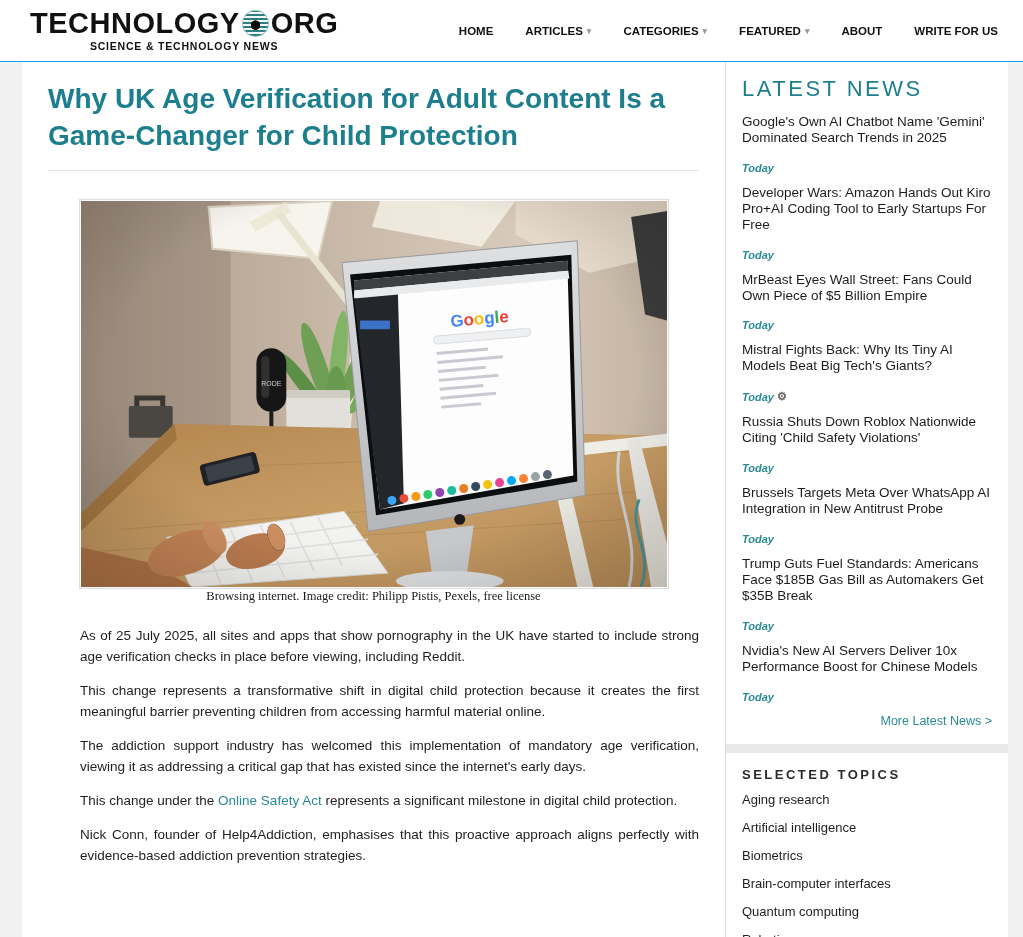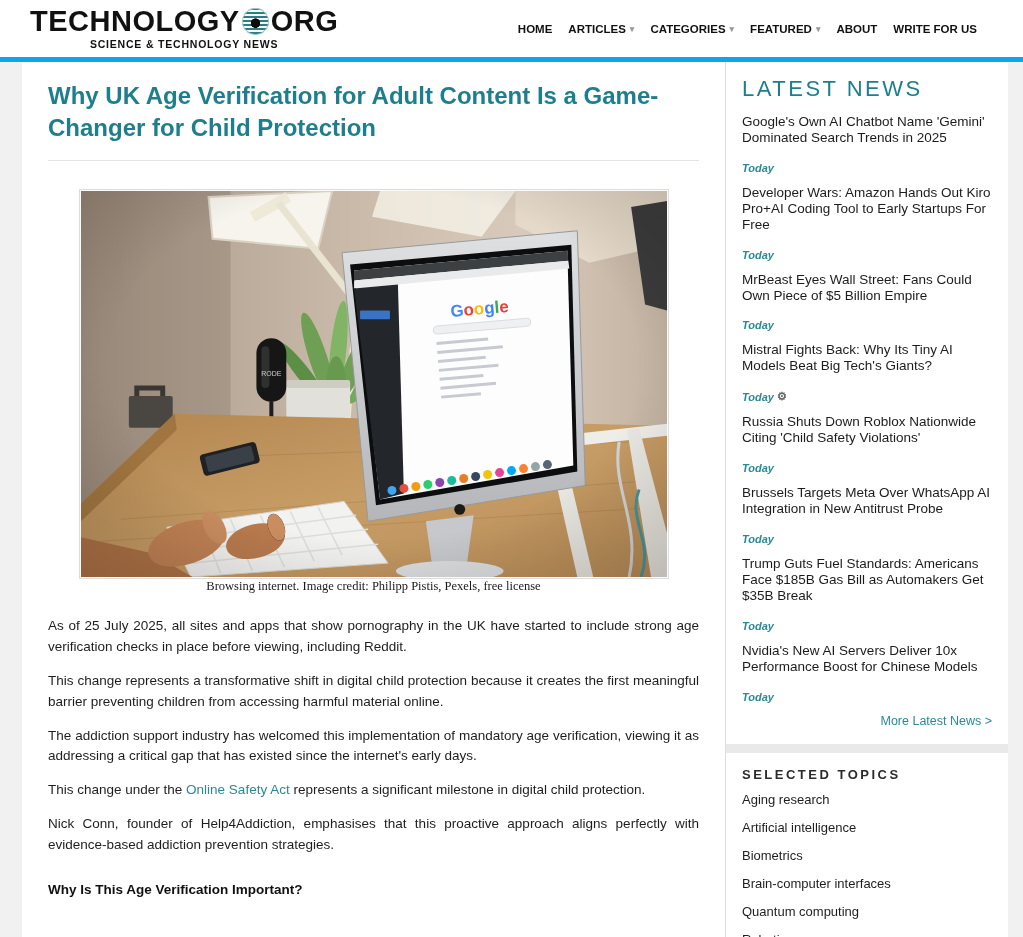--- a/index.html
+++ b/index.html
@@ -1,53 +1,53 @@
 <!DOCTYPE html>
 <html><head>
 <meta charset="utf-8">
 <style>
   * { margin:0; padding:0; box-sizing:border-box; }
   html,body { width:1023px; height:937px; overflow:hidden; }
   body { background:#f1f1f2; font-family:"Liberation Sans", sans-serif; color:#222; }
 
   
-  .header { height:62px; background:#fff; border-bottom:5px solid #0ea5e9; display:flex; align-items:center; justify-content:space-between; padding:0 46px 0 30px; }
+  .header { height:62px; background:#fff; border-bottom:1px solid #0ea5e9; display:flex; align-items:center; justify-content:space-between; padding:0 25px 0 30px; }
   .logo-block { display:flex; flex-direction:column; align-items:center; cursor:pointer; }
   .logo-row { display:flex; align-items:center; font-weight:800; font-size:29px; letter-spacing:0.5px; color:#111; line-height:1; }
   .eye-icon { width:27px; height:27px; border-radius:50%; margin:0 2px; background-image:
       radial-gradient(circle at 50% 56%, #0c0c0c 0 4.5px, transparent 5px),
       repeating-linear-gradient(180deg, #2e7d80 0 2px, #f2faf9 2px 4px);
       box-shadow:inset 0 0 0 1px #9fc4c2; }
   .tagline { font-size:10.5px; font-weight:700; letter-spacing:0.8px; color:#111; margin-top:2px; }
-  .nav { display:flex; align-items:center; gap:16px; }
+  .nav { display:flex; align-items:center; gap:32px; }
   .nav-item { font-size:11.5px; font-weight:700; color:#111; cursor:pointer; white-space:nowrap; display:flex; align-items:center; gap:4px; }
   .caret { color:#999; font-size:9px; }
 
   
   .content-row { display:flex; padding:0 15px 0 22px; align-items:stretch; }
   .main-card { width:704px; background:#fff; border-right:1px solid #ddd; padding:18px 26px 30px 26px; min-height:875px; }
   .sidebar { width:282px; display:flex; flex-direction:column; }
   .side-card { background:#fff; padding:14px 16px 12px 16px; }
   .side-gap { height:9px; background:#e9e9ea; }
 
   
-  .article-title { color:#1d7e8e; font-size:24px; font-weight:700; line-height:1.33; }
+  .article-title { color:#1d7e8e; font-size:28px; font-weight:700; line-height:1.33; }
   .posted-row { display:flex; justify-content:space-between; align-items:center; margin-top:9px; }
   .posted-left { font-size:10.5px; }
   .posted-label { font-style:italic; color:#999; margin-right:4px; }
   .posted-date { font-style:italic; font-weight:700; color:#333; }
   .share-btn { background:#2e8d94; color:#fff; font-size:11px; font-weight:700; border:none; border-radius:4px; padding:4px 13px; cursor:pointer; }
   .head-divider { border:none; border-top:1px solid #e4e4e4; margin-top:16px; }
 
   .figure-wrap { width:590px; margin:28px auto 0 auto; border:1px solid #ddd; background:#fbfbfb; padding:1px; }
   .figure-wrap svg { display:block; }
   .caption { text-align:center; font-family:"Liberation Serif", serif; font-size:12.5px; color:#1a1a1a; }
 
   .body-text { margin-top:22px; }
-  .body-text p { font-size:13.5px; line-height:1.55; text-align:justify; color:#1e1e1e; margin-bottom:13px; }
+  .body-text p { font-size:13.5px; line-height:1.55; text-align:justify; color:#1e1e1e; margin-bottom:13px;margin-left:32px; }
   .body-text .inline-link { color:#2a8a93; cursor:pointer; }
   .section-heading { font-size:13.5px; font-weight:700; color:#111; margin:26px 0 13px 0; }
 
   
   .side-title-teal { color:#1d7e8e; font-size:22px; font-weight:400; letter-spacing:2.5px; margin-bottom:12px; }
   .news-item { margin-bottom:11px; }
   .news-title { font-size:13.5px; line-height:1.18; color:#1c1c1c; cursor:pointer; }
   .news-meta { font-size:11px; font-weight:700; font-style:italic; color:#2a8a93; margin-top:16px; display:flex; align-items:center; gap:3px; }
   .gears { color:#666; font-style:normal; }
   .more-link { text-align:right; font-size:12.5px; color:#2a8a93; cursor:pointer; margin-top:4px; padding-bottom:4px; }
@@ -247,21 +247,20 @@
       </svg>
     </div>
     <div class="caption">Browsing internet. Image credit: Philipp Pistis, Pexels, free license</div>
 
     <div class="body-text">
       <p>As of 25 July 2025, all sites and apps that show pornography in the UK have started to include strong age verification checks in place before viewing, including Reddit.</p>
       <p>This change represents a transformative shift in digital child protection because it creates the first meaningful barrier preventing children from accessing harmful material online.</p>
       <p>The addiction support industry has welcomed this implementation of mandatory age verification, viewing it as addressing a critical gap that has existed since the internet's early days.</p>
       <p><span>This change under the </span><span class="inline-link">Online Safety Act</span><span> represents a significant milestone in digital child protection.</span></p>
       <p>Nick Conn, founder of Help4Addiction, emphasises that this proactive approach aligns perfectly with evidence-based addiction prevention strategies.</p>
-      <h2 class="section-heading">Why Is This Age Verification Important?</h2>
 
     </div>
   </div>
 
   <div class="sidebar">
 
     <div class="side-card">
       <div class="side-title-teal">LATEST NEWS</div>
 
       <div class="news-item">

